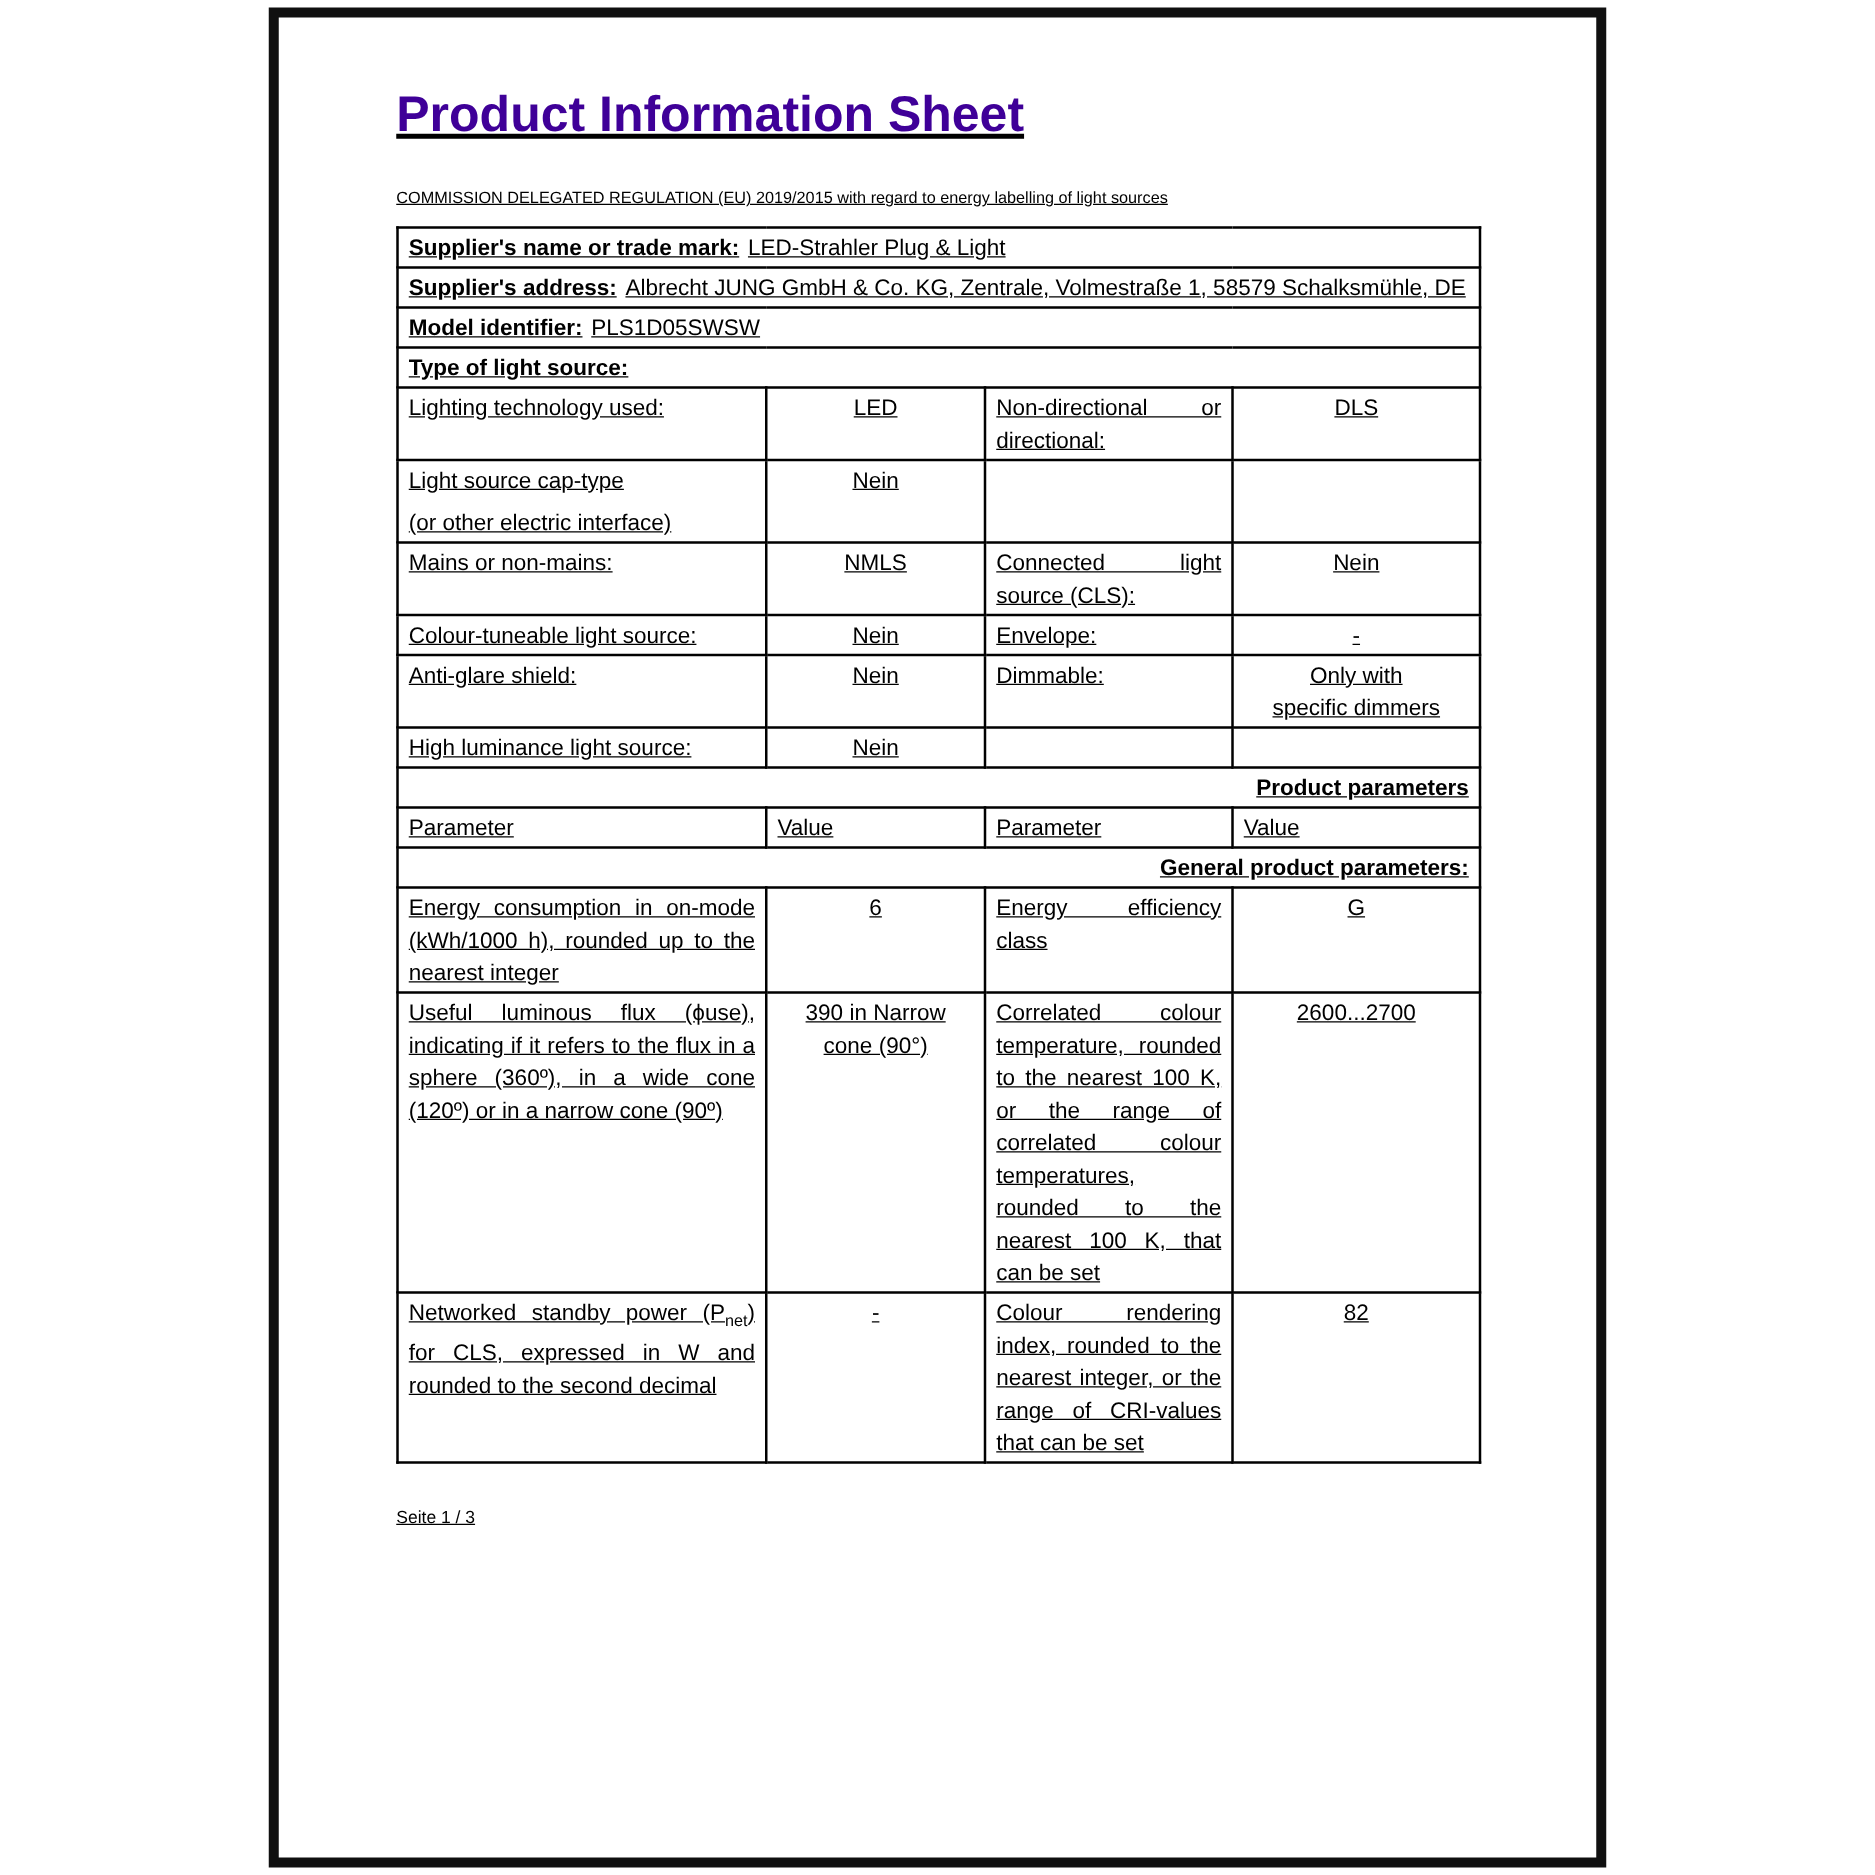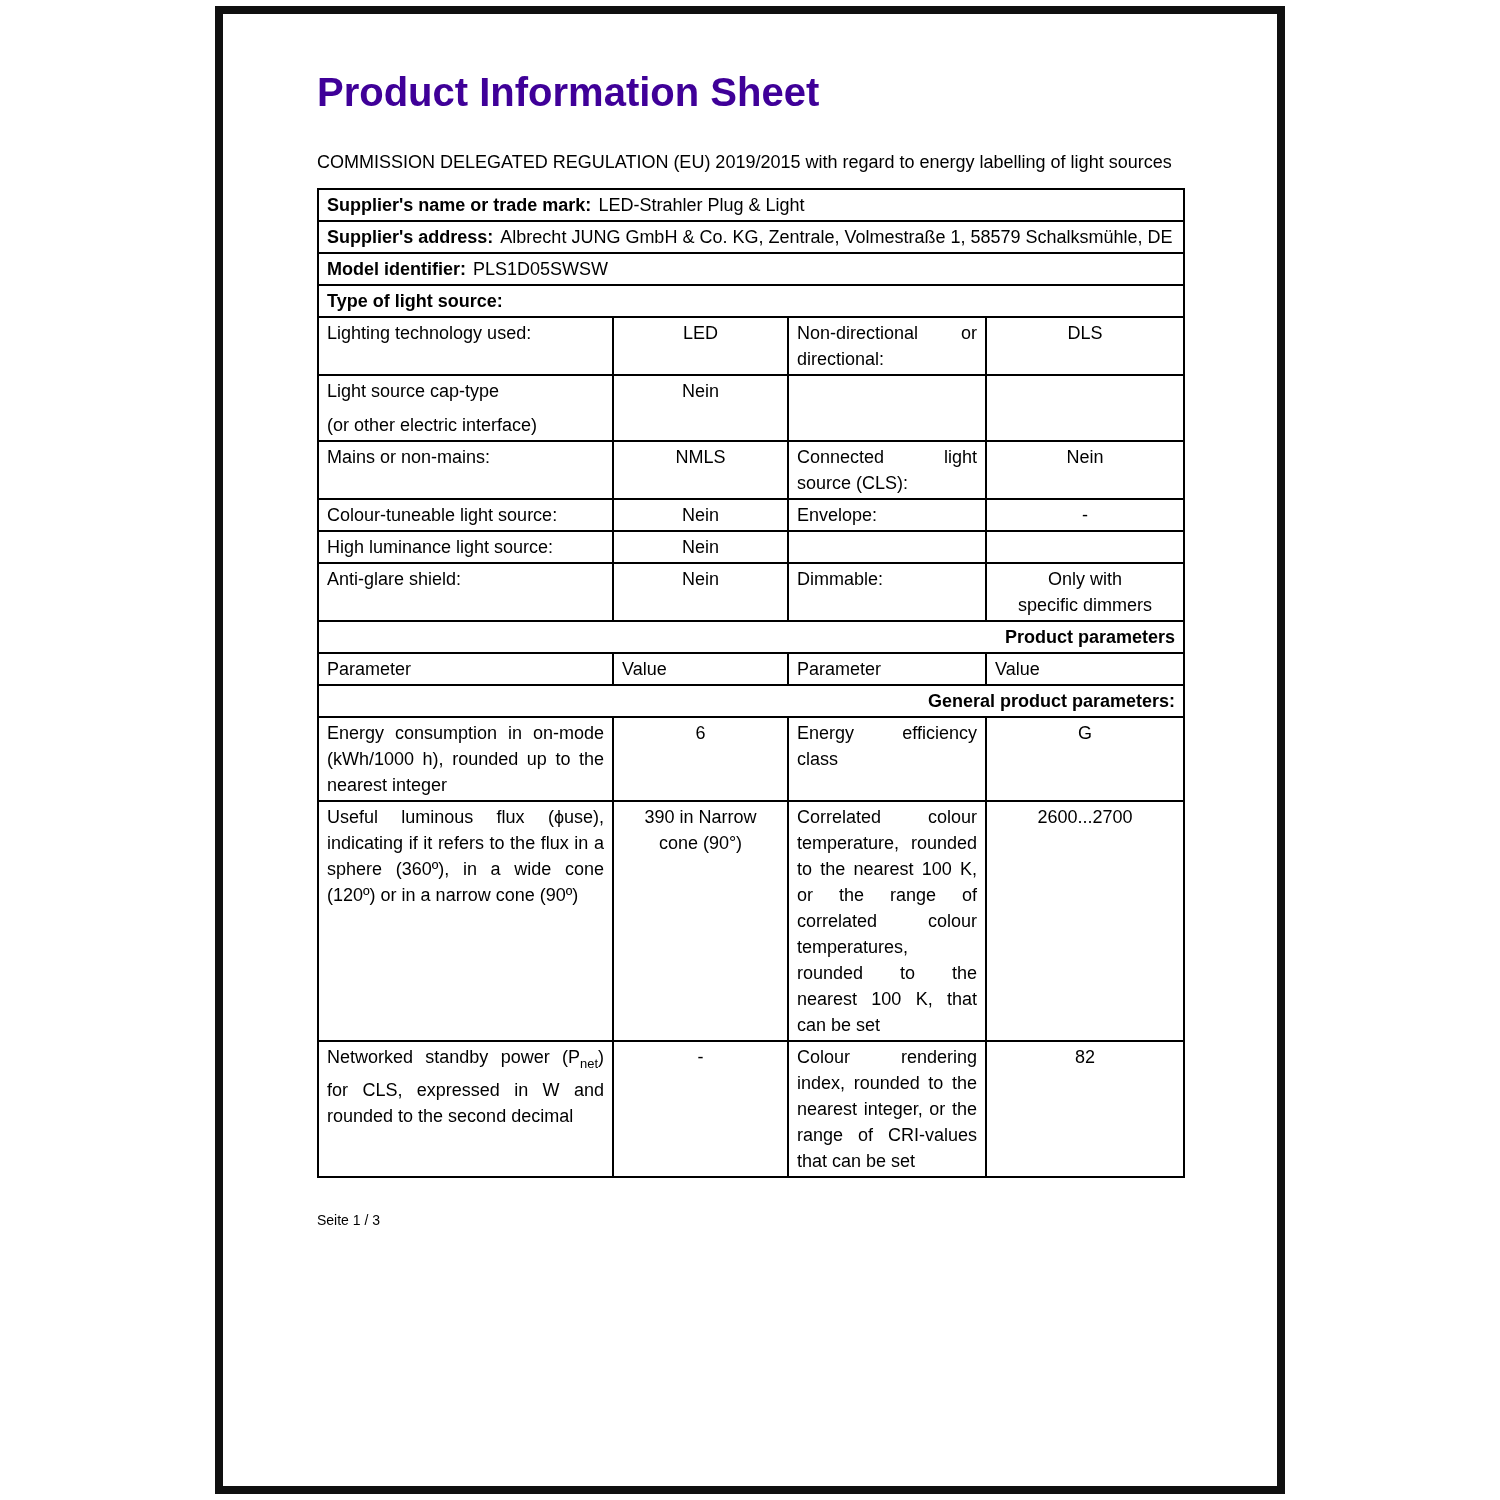--- a/index.html
+++ b/index.html
@@ -6,23 +6,23 @@
   html,body { background:#ffffff; }
   body {
     width:1500px; height:1500px; position:relative;
     font-family:"Liberation Sans", sans-serif; color:#000;
   }
   .page {
     position:absolute; left:215px; top:6px;
     width:1070px; height:1488px;
     border:8px solid #101010; background:#fff;
   }
-  .content { width:866px; margin:0 auto; padding-top:56px; }
+  .content { width:866px; margin:0 auto; padding-top:56px;text-decoration:underline; }
   h1.title { font-size:40px; font-weight:bold; letter-spacing:0; margin-bottom:12px; }
-  .regulation { font-size:18px; line-height:1.45; margin-bottom:13px;margin-top:34px; }
+  .regulation { font-size:13px; line-height:1.45; margin-bottom:13px;margin-top:34px; }
   table.sheet { width:866px; border-collapse:collapse; table-layout:fixed; }
   table.sheet td {
     border:2px solid #000;
     font-size:18px; line-height:26px;
     padding:2px 8px; vertical-align:top;
   }
   td.hdr { padding:5px 8px;border-radius:14px; }
   .b { font-weight:bold; }
   .lbl { font-weight:bold; margin-right:7px; }
   td.param { text-align:justify; }
@@ -100,32 +100,32 @@
         </tr>
 
         <tr>
           <td class="param">Colour-tuneable light source:</td>
           <td class="value">Nein</td>
           <td class="param">Envelope:</td>
           <td class="value">-</td>
         </tr>
 
         <tr>
-          <td class="param">High luminance light source:</td>
-          <td class="value">Nein</td>
-          <td class="param"></td>
-          <td class="value"></td>
-        </tr>
-
-        <tr>
           <td class="param">Anti-glare shield:</td>
           <td class="value">Nein</td>
           <td class="param">Dimmable:</td>
           <td class="value">Only with
 specific dimmers</td>
+        </tr>
+
+        <tr>
+          <td class="param">High luminance light source:</td>
+          <td class="value">Nein</td>
+          <td class="param"></td>
+          <td class="value"></td>
         </tr>
 
         <tr>
           <td colspan="4" class="section">Product parameters</td>
         </tr>
 
         <tr>
           <td class="colhdr">Parameter</td>
           <td class="colhdr">Value</td>
           <td class="colhdr">Parameter</td>

